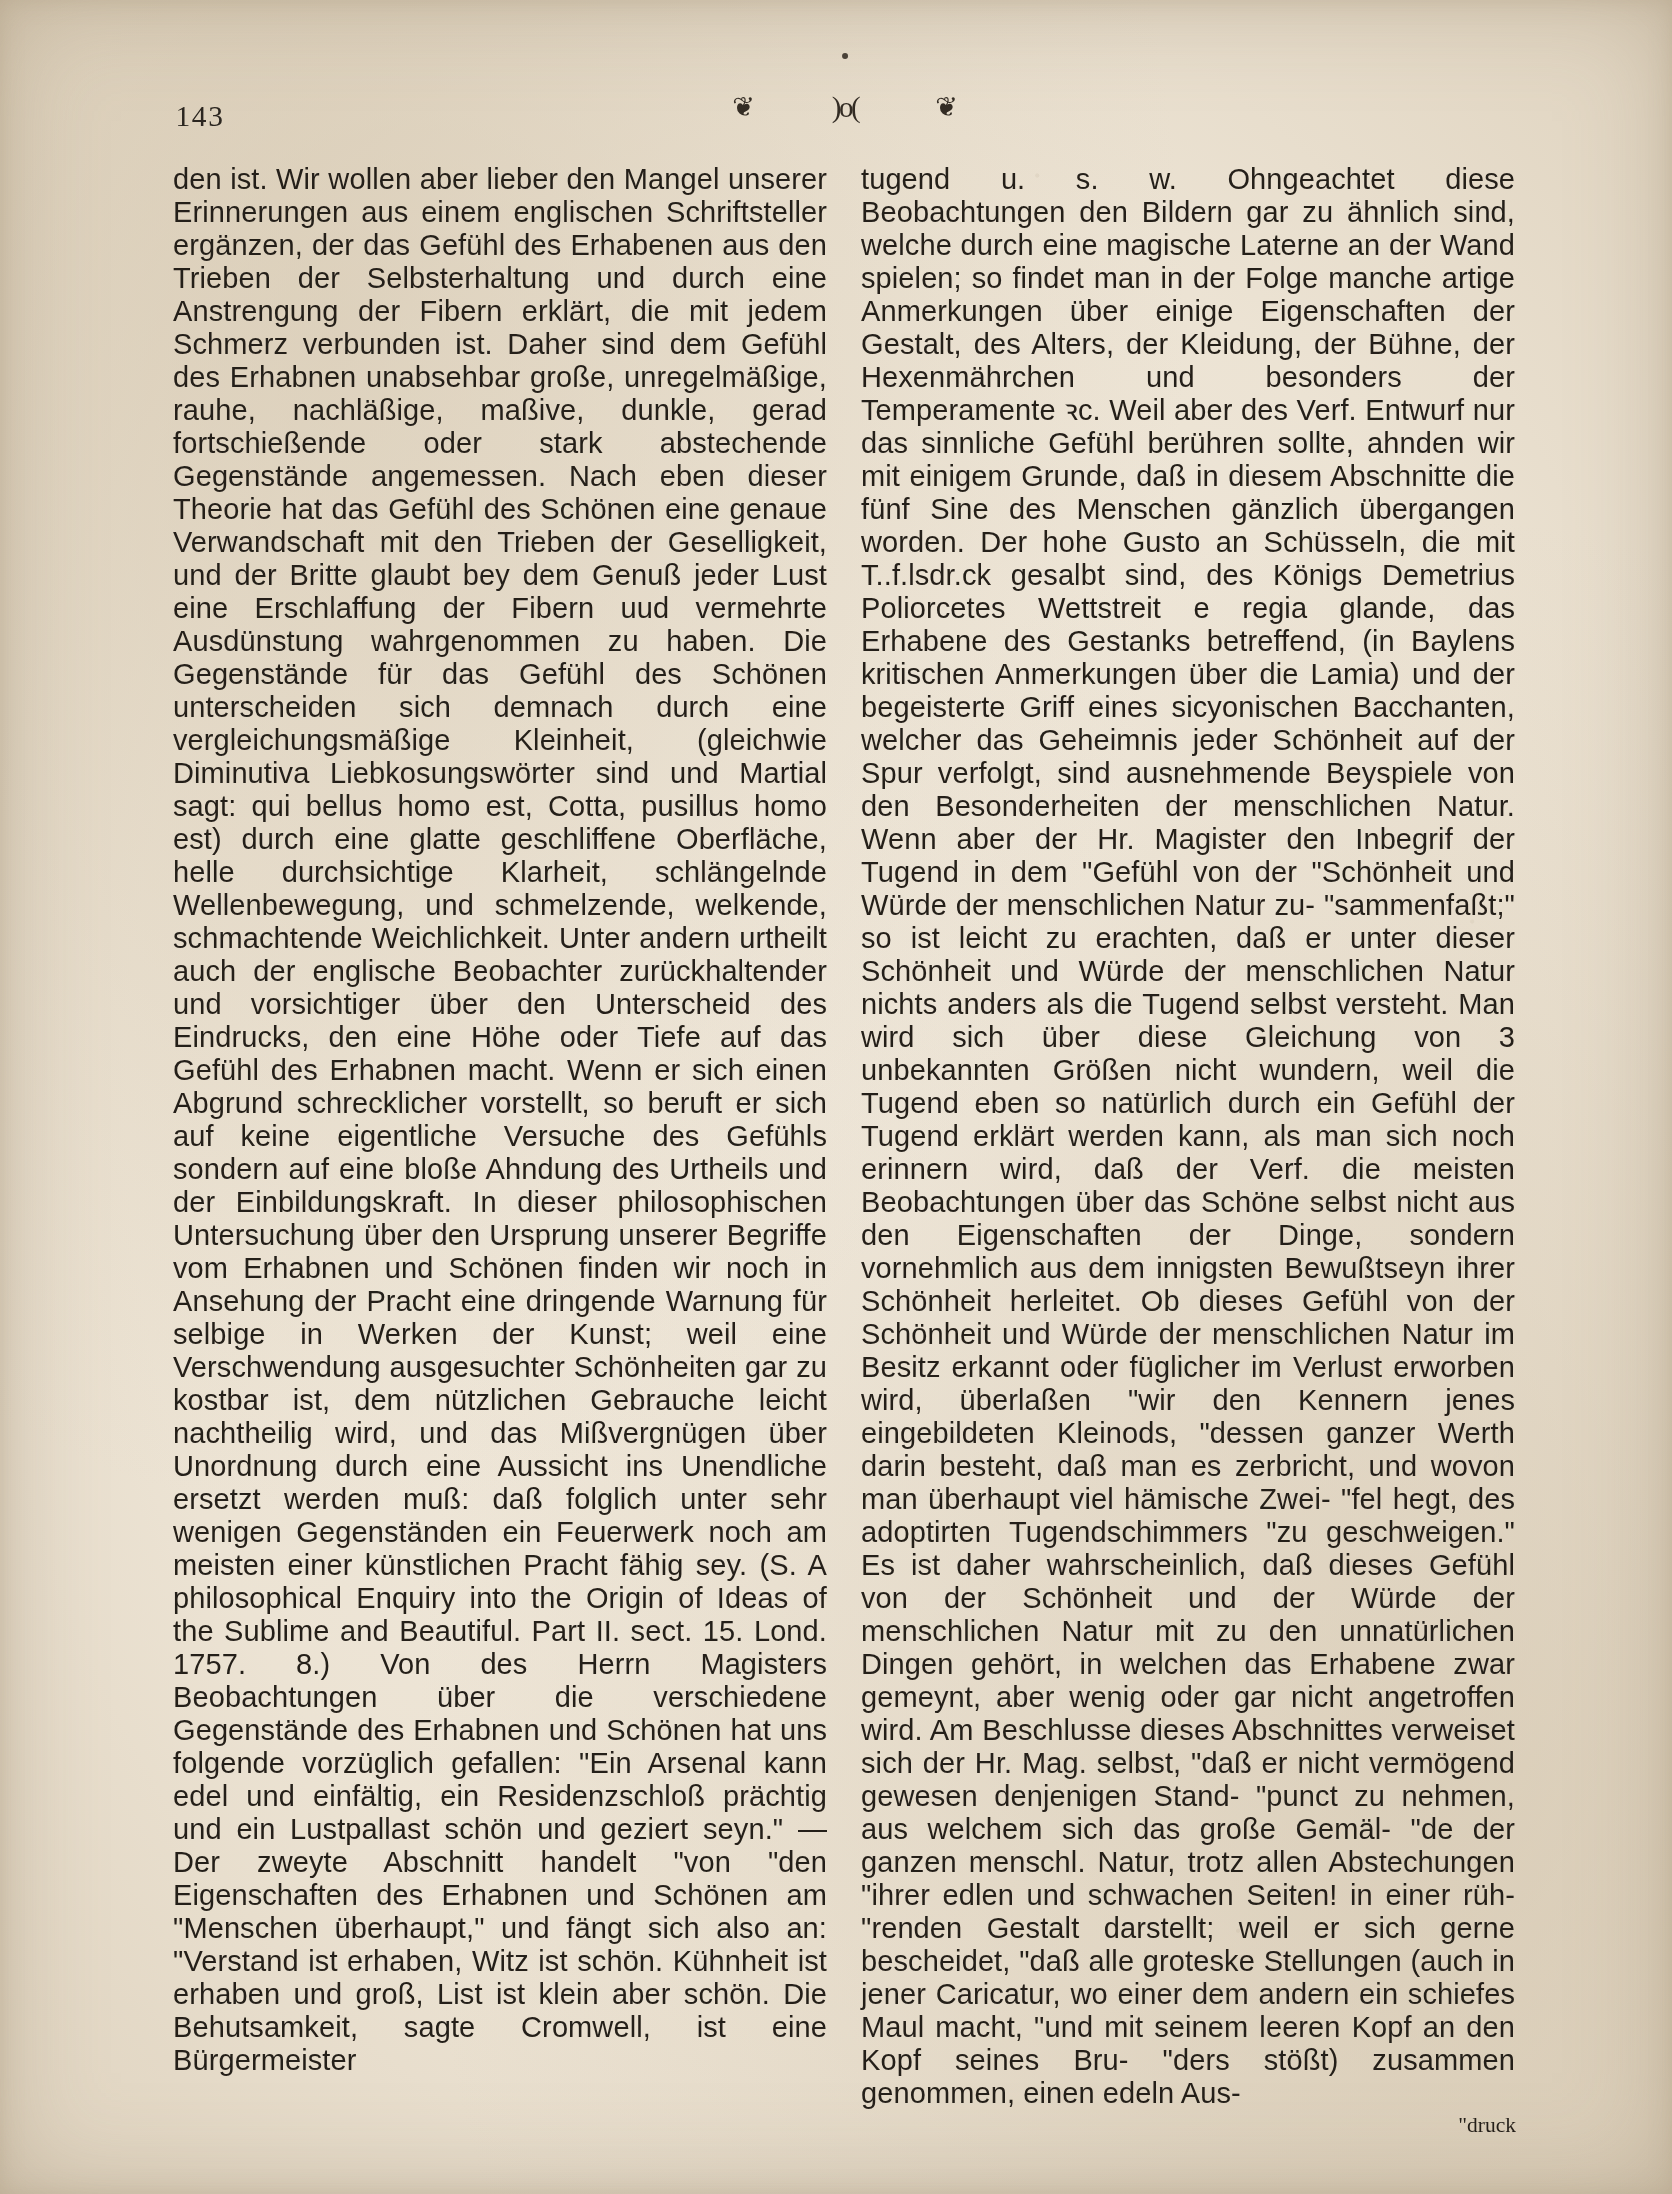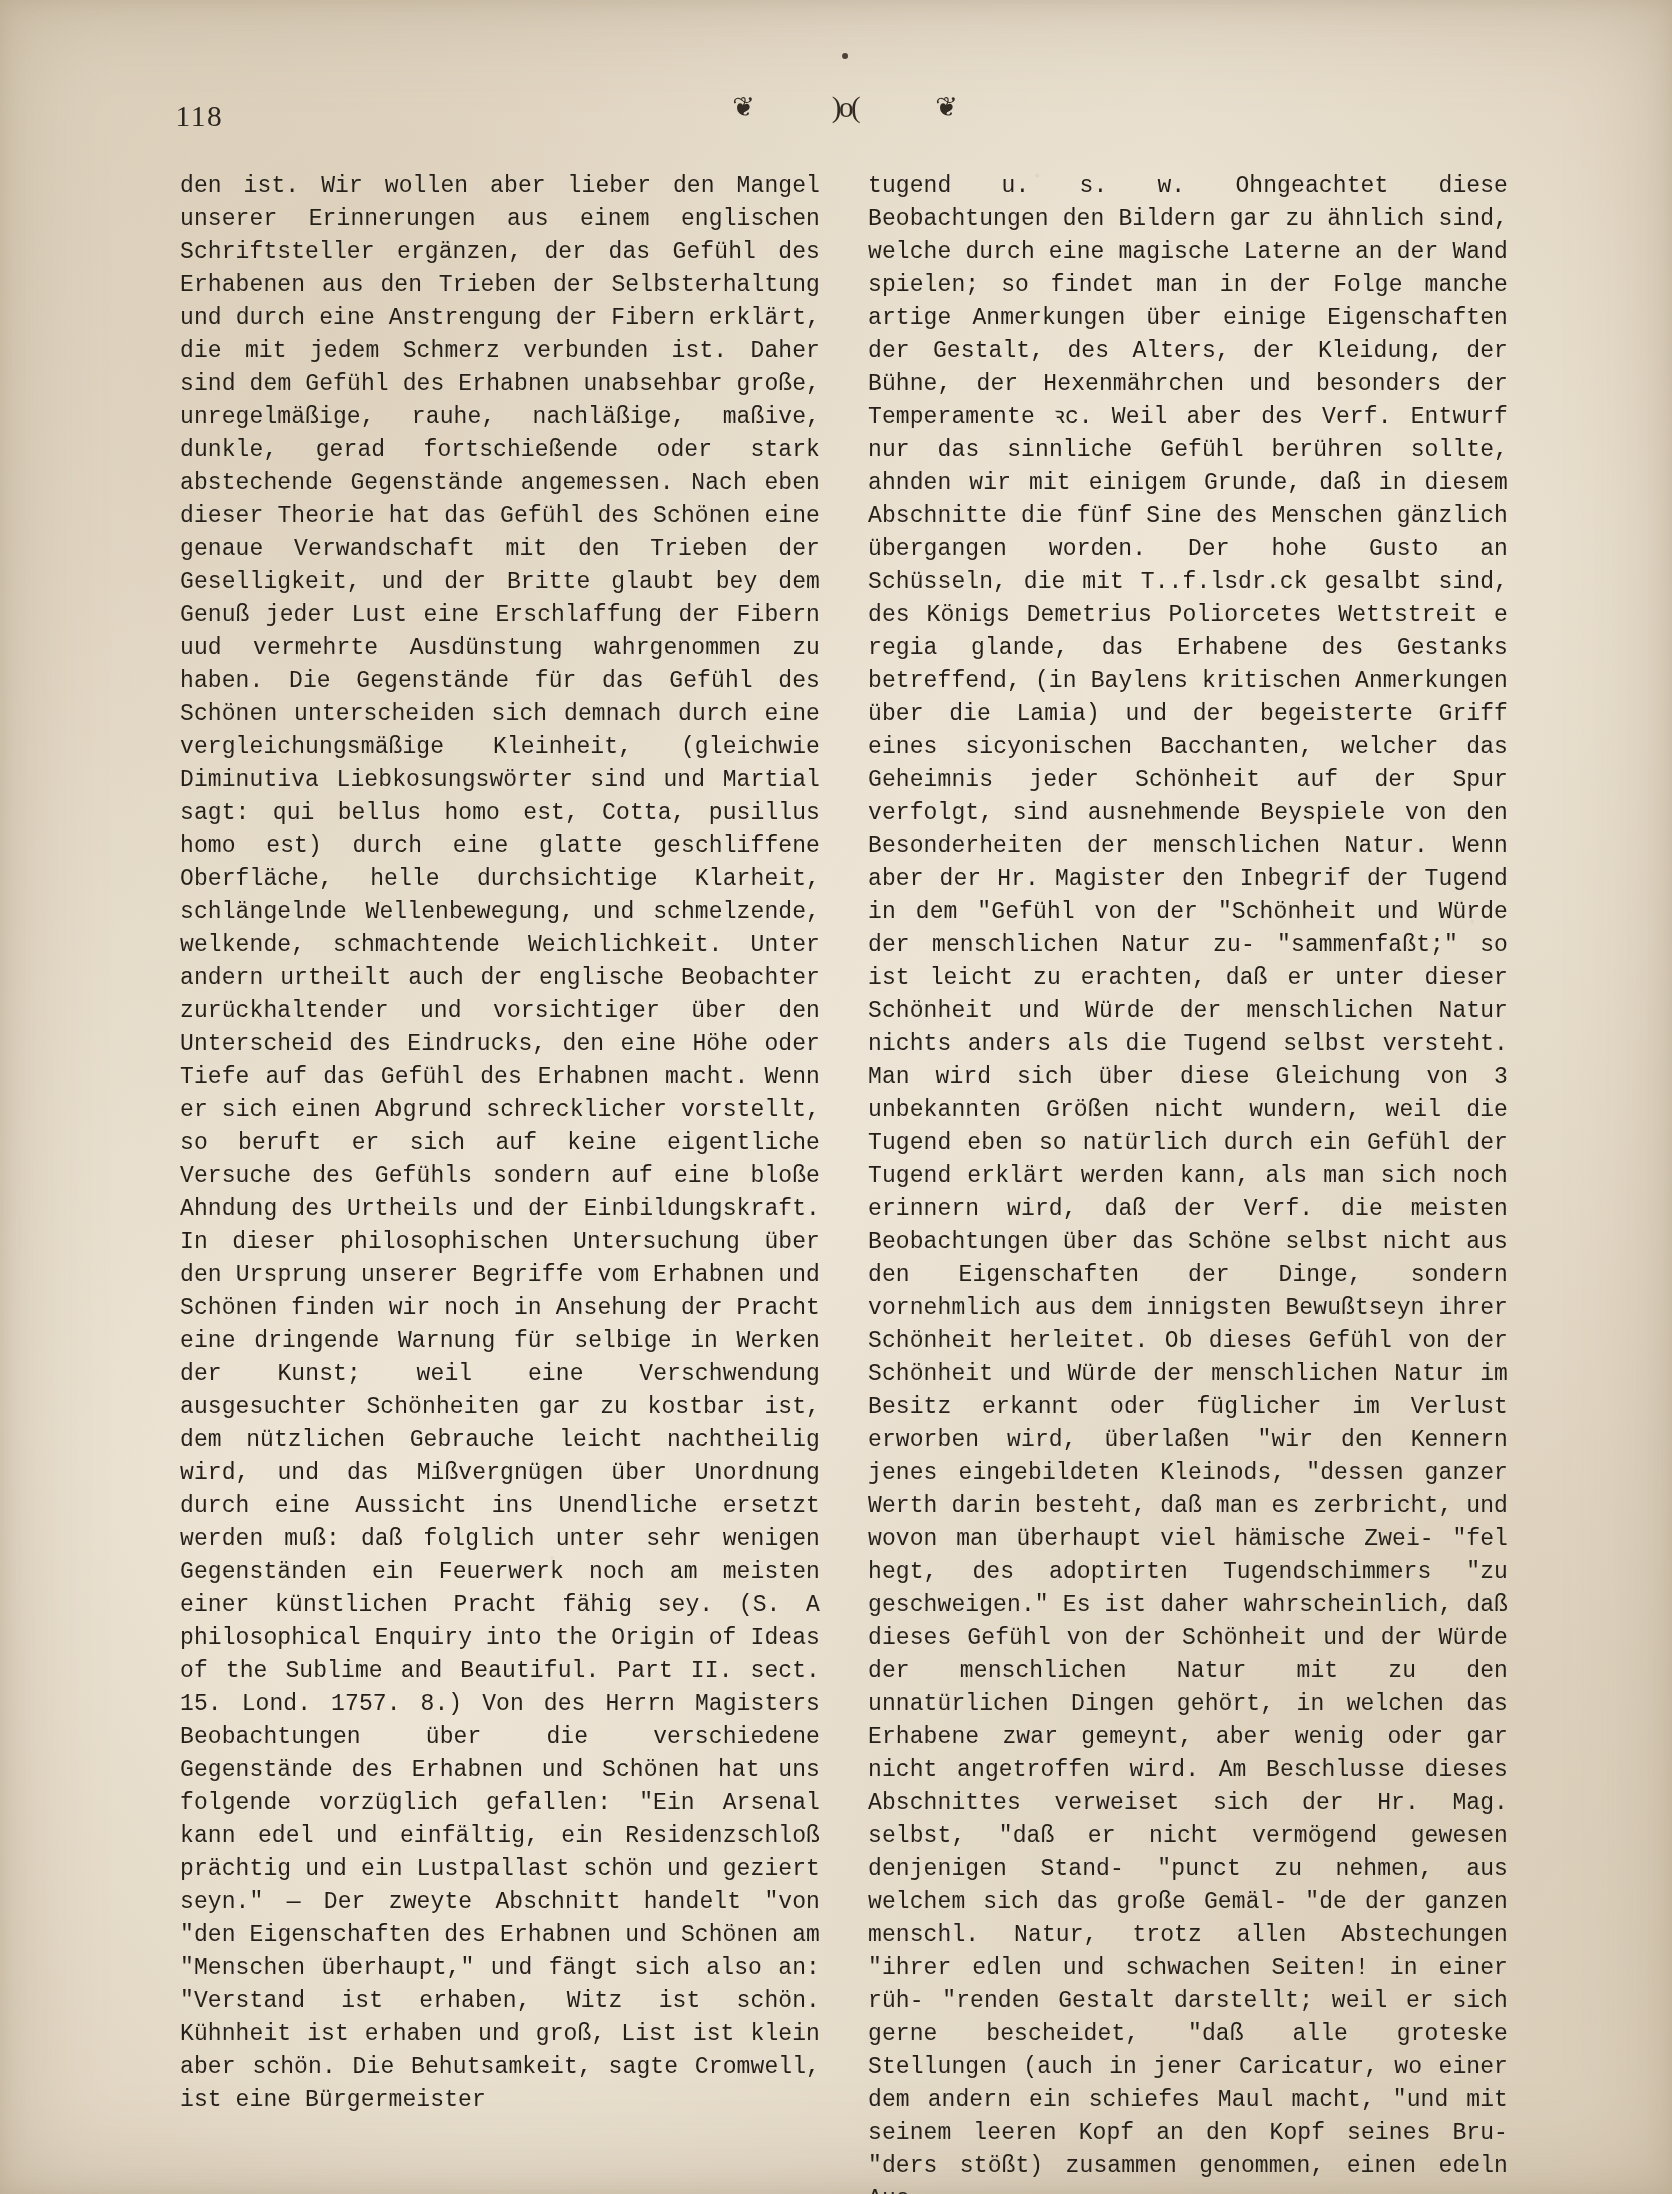--- a/index.html
+++ b/index.html
@@ -87,23 +87,23 @@
   .cols {
     position: relative;
     margin-top: 20px;
     display: flex;
     gap: 32px;
   }
   .col {
     width: 656px;
   }
   .col p {
-    margin: 8px;
-    font-family: Liberation Mono, monospace;
-    font-size: 23px;
+    margin: 1px;
+    font-family: Liberation Sans, sans-serif;
+    font-size: 29px;
     line-height: 33px;
     color: #241f19;
     text-align: justify;
     text-justify: inter-word;
     hyphens: none;
     -webkit-font-smoothing: none;
   }
   .col p.fraktur {
     letter-spacing: 0.1px;
   }
@@ -133,21 +133,21 @@
 </head>
 <body>
 
 <div class="page">
   <div class="paper-edge"></div>
 
   <div class="content">
 
     <div class="header">
       <div class="dot-top"></div>
-      <div class="folio">118</div>
+      <div class="folio">143</div>
       <div class="ornaments">
         <span class="orn-shell">❦</span>
         <span class="orn-mid">)o(</span>
         <span class="orn-shell">❦</span>
       </div>
     </div>
 
     <div class="cols">
       <div class="col">
         <p class="fraktur">den ist.   Wir wollen aber lieber den Mangel unserer Erinnerungen aus einem englischen Schriftsteller ergänzen, der das Gefühl des Erhabenen aus den Trieben der Selbsterhaltung und durch eine Anstrengung der Fibern erklärt, die mit jedem Schmerz verbunden ist.   Daher sind dem Gefühl des Erhabnen unabsehbar große, unregelmäßige, rauhe, nachläßige, maßive, dunkle, gerad fortschießende oder stark abstechende Gegenstände angemessen.   Nach eben dieser Theorie hat das Gefühl des Schönen eine genaue Verwandschaft mit den Trieben der Geselligkeit, und der Britte glaubt bey dem Genuß jeder Lust eine Erschlaffung der Fibern uud vermehrte Ausdünstung wahrgenommen zu haben.   Die Gegenstände für das Gefühl des Schönen unterscheiden sich demnach durch eine vergleichungsmäßige Kleinheit, (gleichwie Diminutiva Liebkosungswörter sind und Martial sagt: qui bellus homo est, Cotta, pusillus homo est) durch eine glatte geschliffene Oberfläche, helle durchsichtige Klarheit, schlängelnde Wellenbewegung, und schmelzende, welkende, schmachtende Weichlichkeit. Unter andern urtheilt auch der englische Beobachter zurückhaltender und vorsichtiger über den Unterscheid des Eindrucks, den eine Höhe oder Tiefe auf das Gefühl des Erhabnen macht.   Wenn er sich einen Abgrund schrecklicher vorstellt, so beruft er sich auf keine eigentliche Versuche des Gefühls sondern auf eine bloße Ahndung des Urtheils und der Einbildungskraft.   In dieser philosophischen Untersuchung über den Ursprung unserer Begriffe vom Erhabnen und Schönen finden wir noch in Ansehung der Pracht eine dringende Warnung für selbige in Werken der Kunst; weil eine Verschwendung ausgesuchter Schönheiten gar zu kostbar ist, dem nützlichen Gebrauche leicht nachtheilig wird,  und das Mißvergnügen über Unordnung durch eine Aussicht ins Unendliche ersetzt werden muß: daß folglich unter sehr wenigen Gegenständen ein Feuerwerk noch am meisten einer künstlichen Pracht fähig sey. (S. A philosophical Enquiry into the Origin of Ideas of the Sublime and Beautiful.  Part II. sect. 15. Lond. 1757. 8.)  Von des Herrn Magisters Beobachtungen über die verschiedene Gegenstände des Erhabnen und Schönen hat uns folgende vorzüglich gefallen: "Ein Arsenal kann edel und einfältig, ein Residenzschloß prächtig und ein Lustpallast schön und geziert seyn." — Der zweyte Abschnitt handelt "von "den Eigenschaften des Erhabnen und Schönen am "Menschen überhaupt," und fängt sich also an: "Verstand ist erhaben, Witz ist schön.   Kühnheit ist erhaben und groß, List ist klein aber schön.   Die Behutsamkeit, sagte Cromwell, ist eine Bürgermeister</p>

